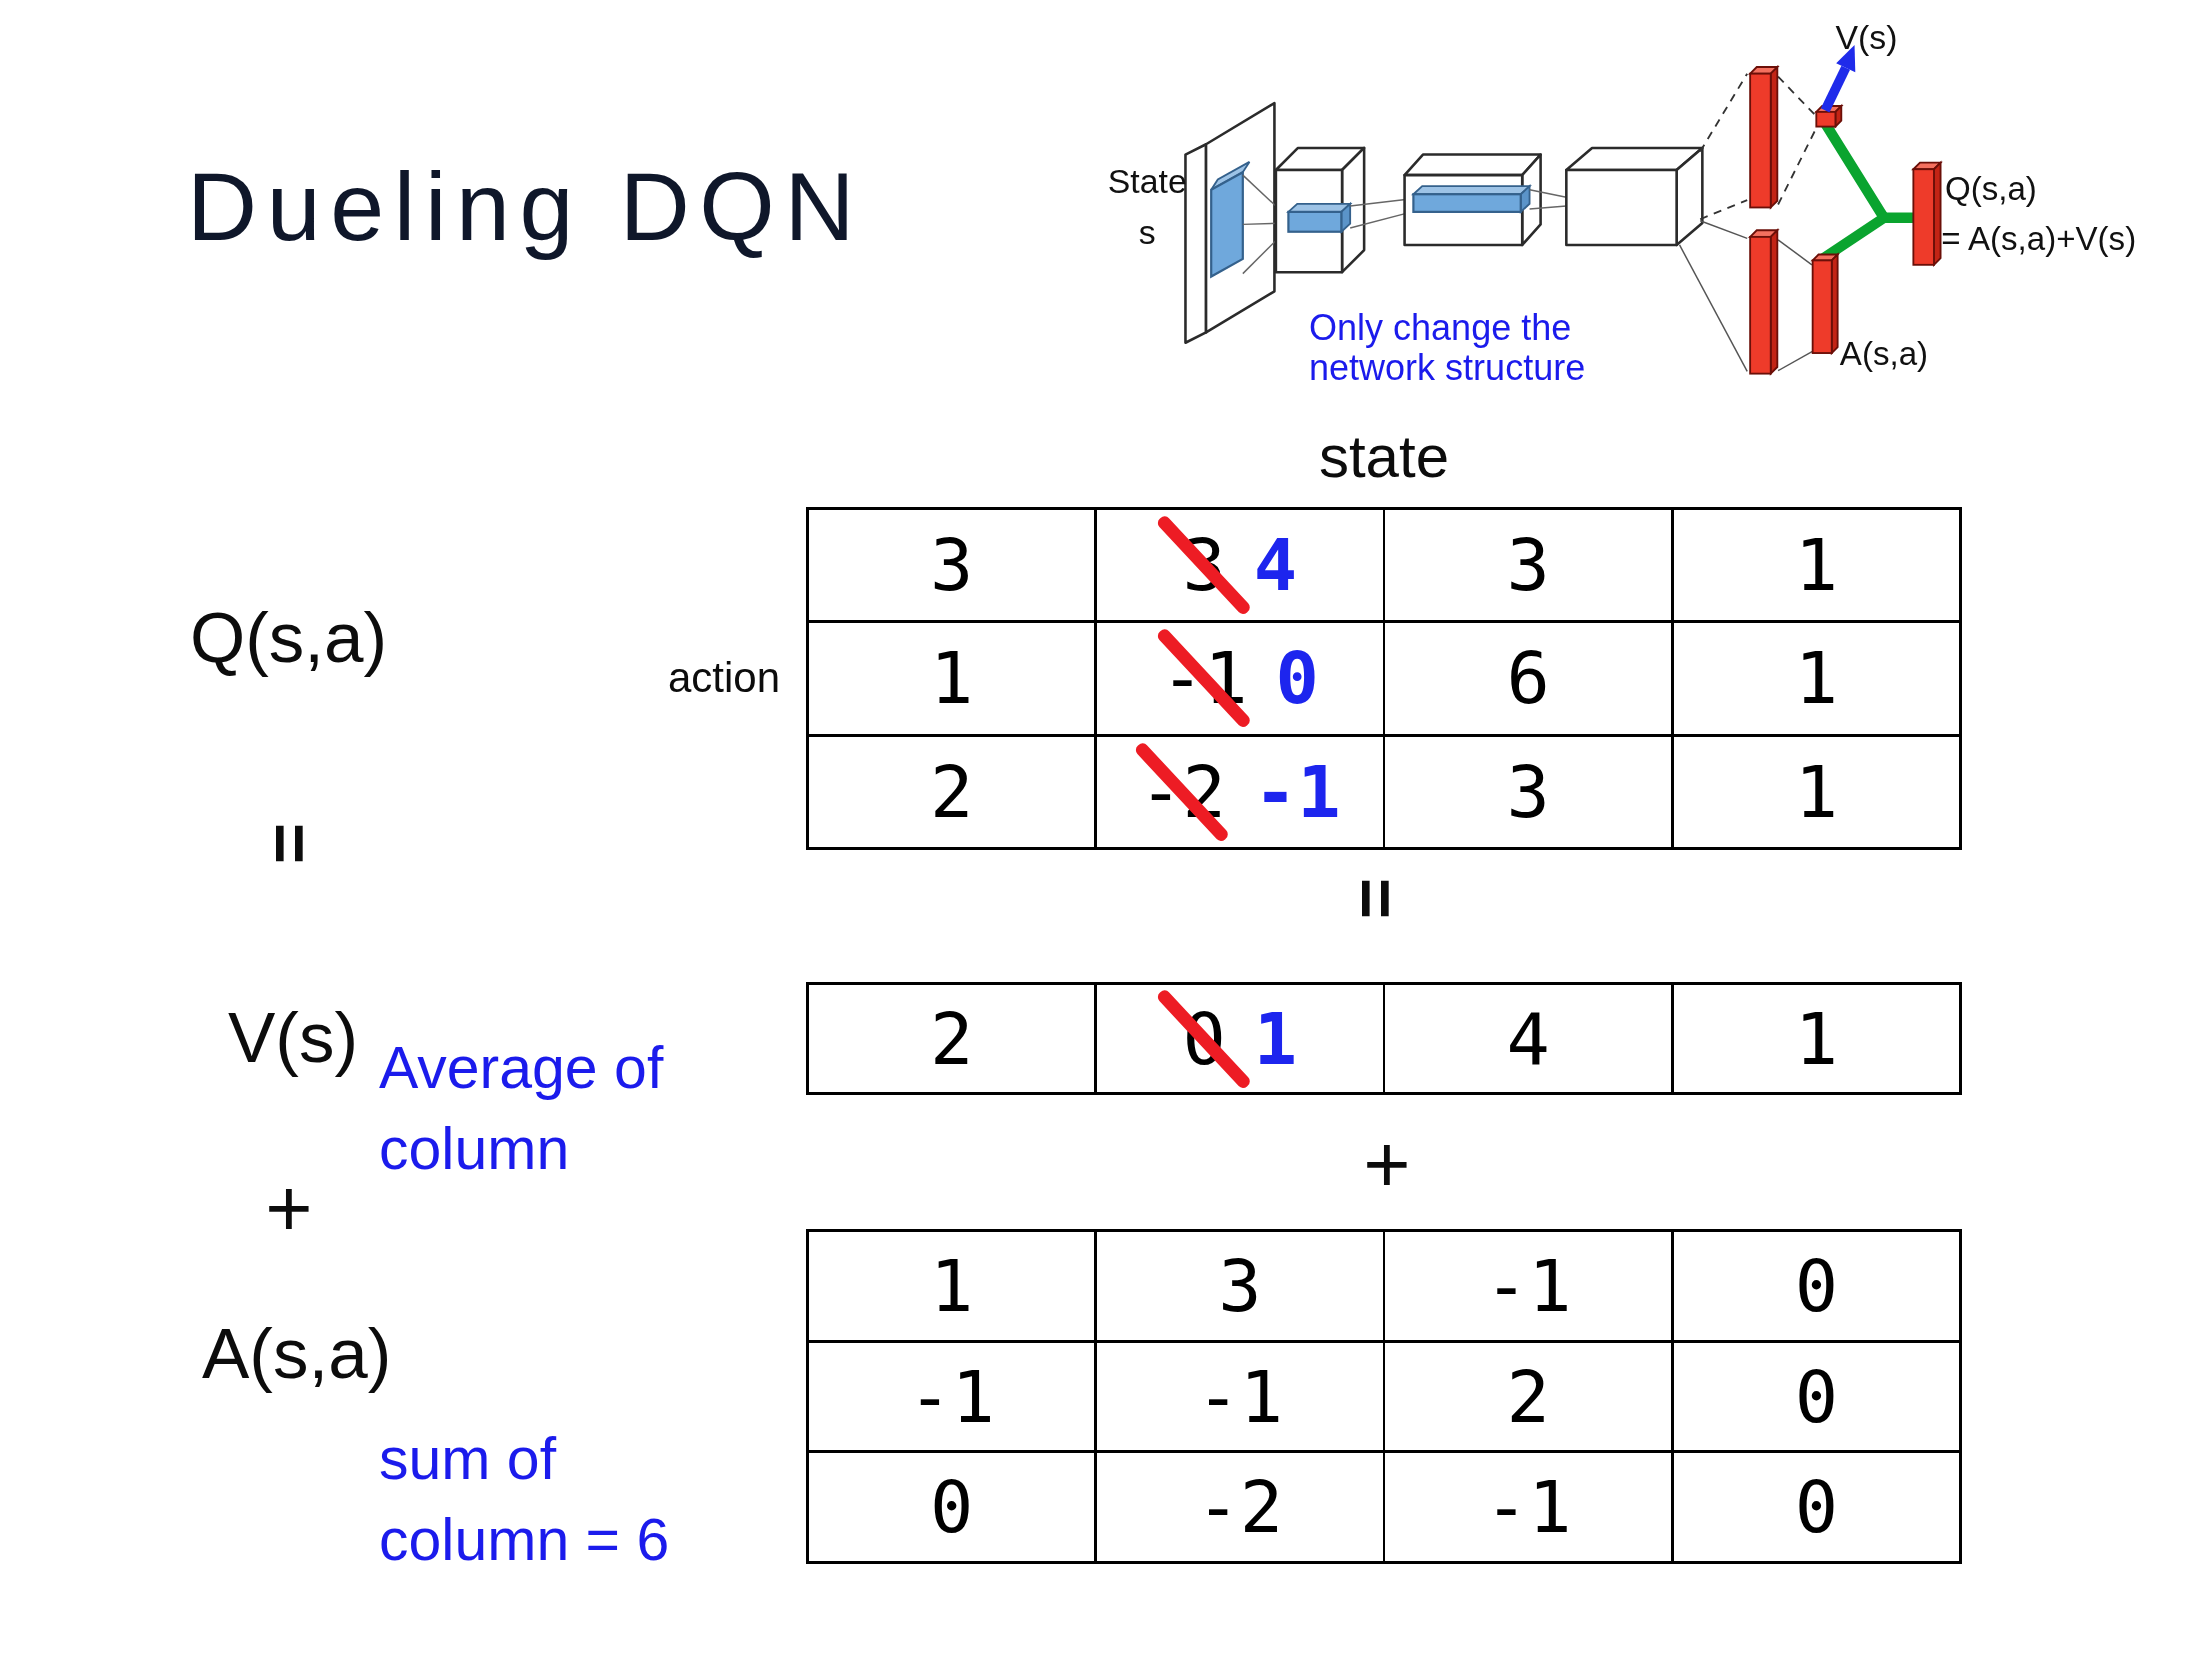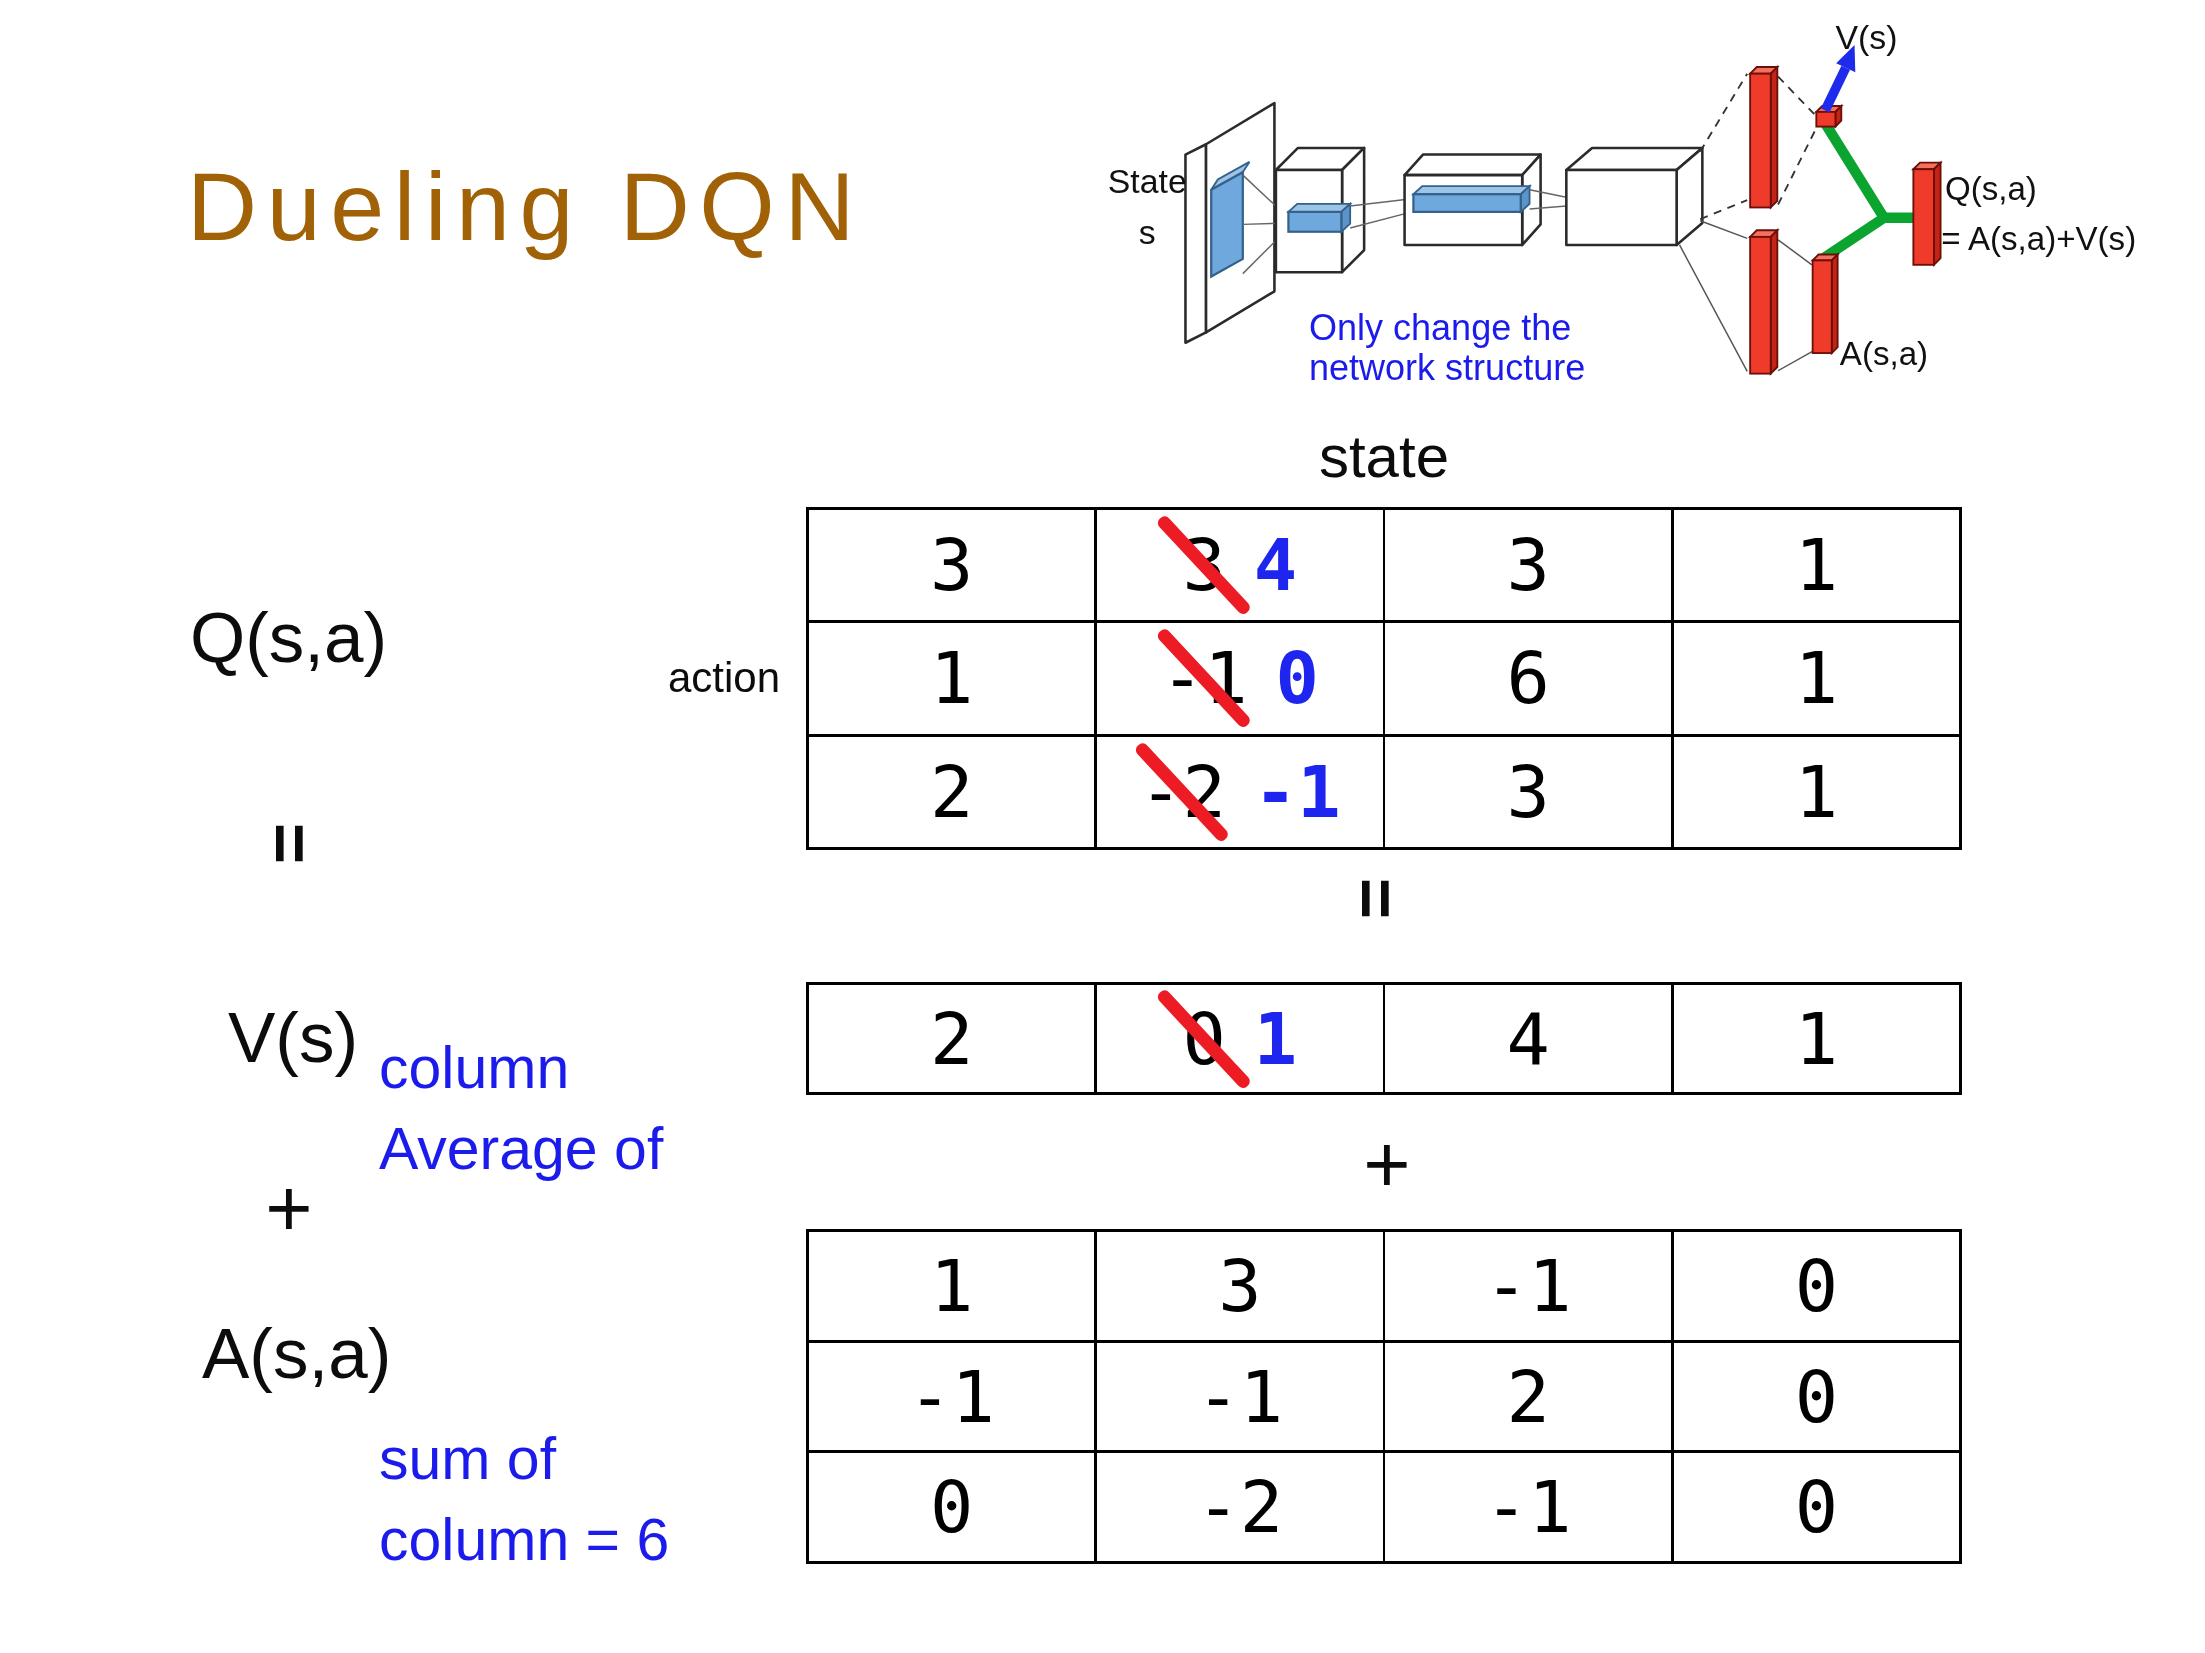--- a/index.html
+++ b/index.html
@@ -4,21 +4,21 @@
 <style>
   html,body { margin:0; padding:0; background:#ffffff; }
   .slide {
     position:relative; width:2205px; height:1654px; overflow:hidden;
     background:#ffffff; font-family:"Liberation Sans", sans-serif; color:#111;
   }
   * { box-sizing:border-box; }
 
   .title {
     position:absolute; left:187px; top:158px;
-    font-size:97px; letter-spacing:9.6px; font-weight:400; color:#a16207;
+    font-size:97px; letter-spacing:9.6px; font-weight:400; color:#0f172a;
     line-height:1; white-space:nowrap;
   }
 
   
   .state-header {
     position:absolute; left:806px; top:425px; width:1156px; height:63px;
     font-size:60px; line-height:63px; text-align:center; color:#0c0c0c;
   }
   .action-label {
     position:absolute; left:515px; top:648px; width:265px; height:59px;
@@ -203,22 +203,22 @@
   <div class="op-wrap eq-rot eq-left">
       <span>=</span>
     </div>
   <div class="side-label lbl-v">V(s)</div>
   <div class="op-wrap plus plus-left">
       <span>+</span>
     </div>
   <div class="side-label lbl-a">A(s,a)</div>
 
   <div class="blue-note avg-note">
+    <div>Average of</div>
     <div>column</div>
-    <div>Average of</div>
   </div>
   <div class="blue-note sum-note">
     <div>sum of</div>
     <div>column = 6</div>
   </div>
 
   <div class="op-wrap eq-rot eq-center">
       <span>=</span>
     </div>
   <div class="op-wrap plus plus-center">

